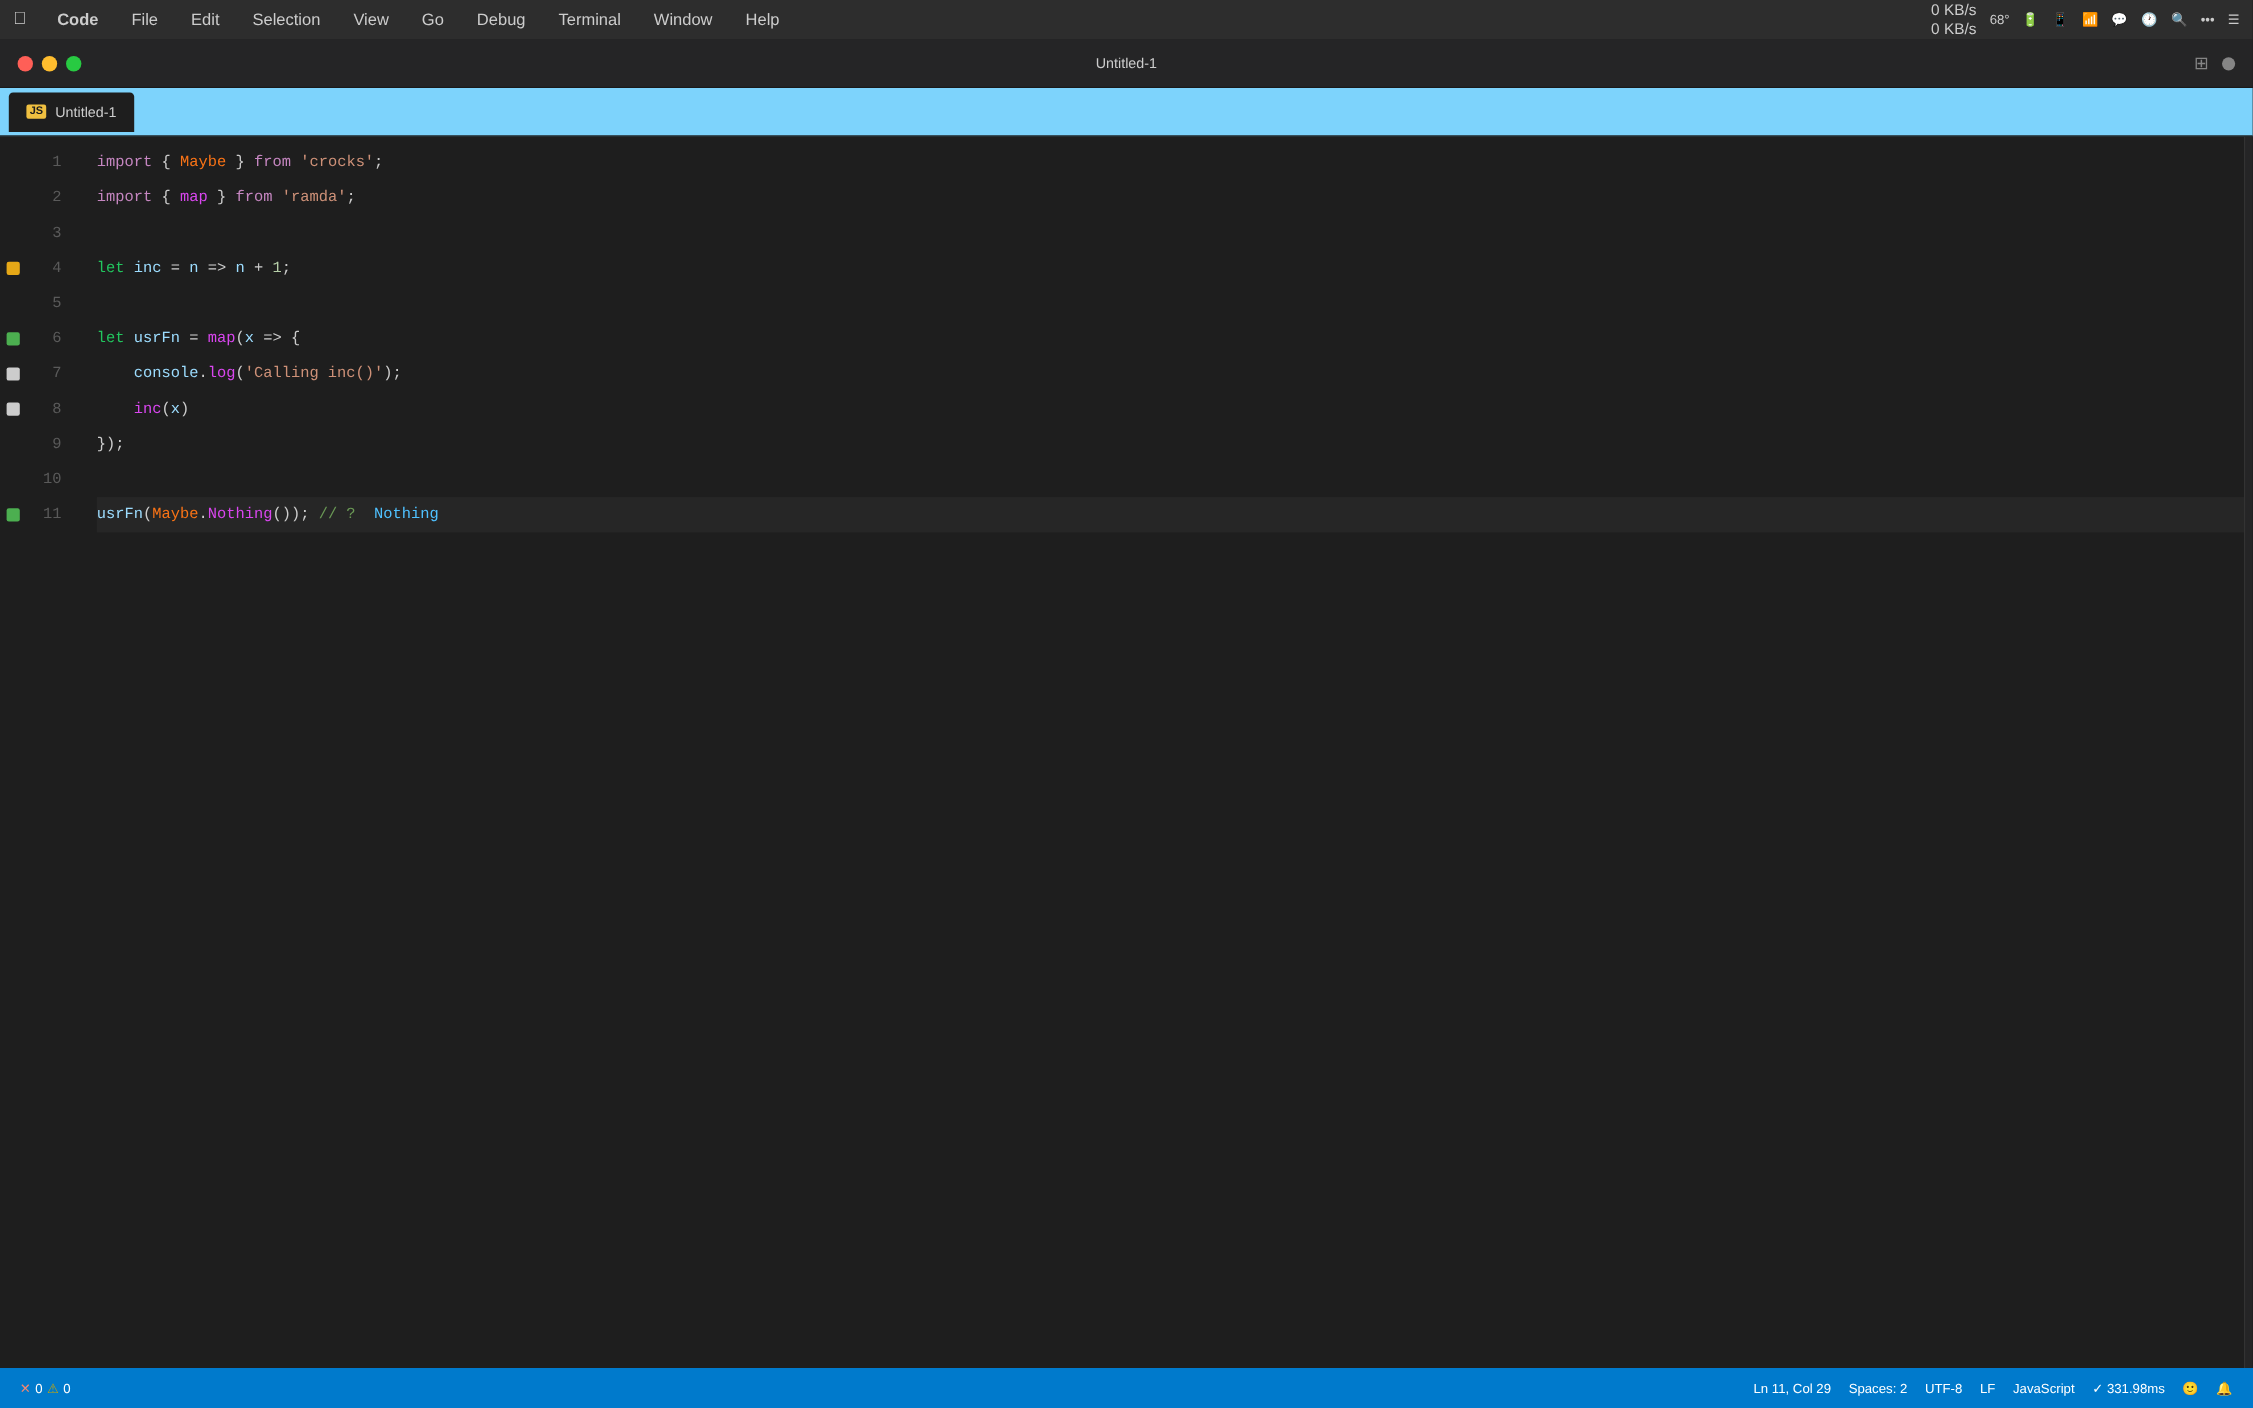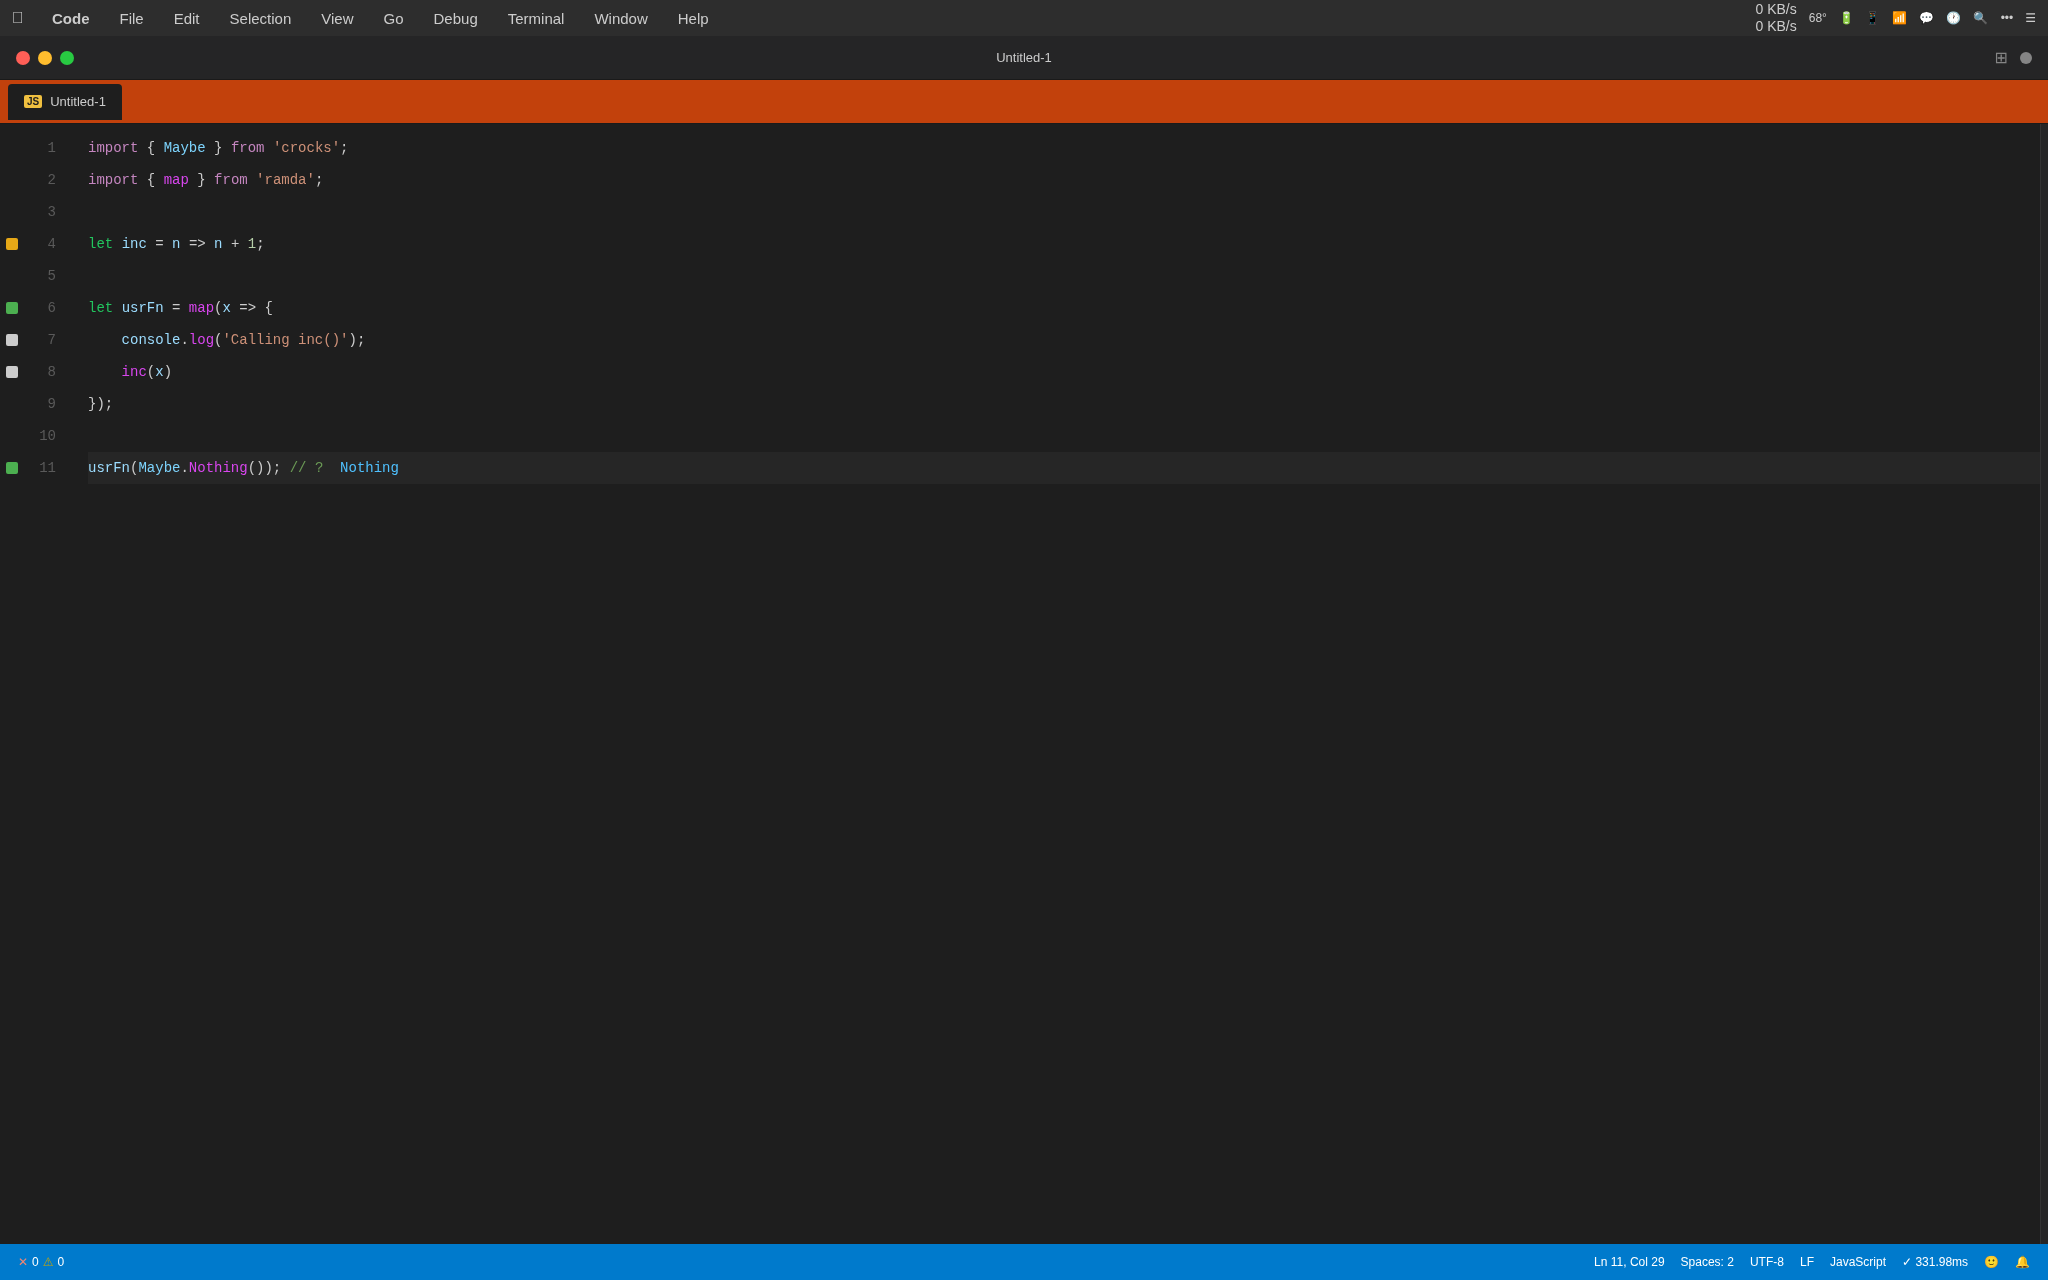--- a/index.html
+++ b/index.html
@@ -93,21 +93,21 @@
     .title-bar-right {
       position: absolute;
       right: 16px;
       display: flex;
       gap: 12px;
       align-items: center;
     }
 
     
     .tab-bar {
-      background: #c2410c;
+      background: #7dd3fc;
       height: 44px;
       display: flex;
       align-items: center;
       border-bottom: 1px solid #1a1a1a;
       padding: 0 8px;
     }
 
     .tab {
       display: flex;
       align-items: center;
@@ -205,21 +205,21 @@
 
     
     .kw { color: #c586c0; }          
     .kw-let { color: #22c55e; }      
     .fn { color: #d946ef; }          
     .str { color: #ce9178; }       
     .var { color: #9cdcfe; }         
     .num { color: #b5cea8; }         
     .comment { color: #6a9955; }     
     .arrow { color: #cccccc; }
-    .cyan { color: #7dd3fc; }        
+    .cyan { color: #f97316; }        
     .plain { color: #cccccc; }
     .bright-cyan { color: #4fc1ff; }
 
     
     .status-bar {
       position: fixed;
       bottom: 0;
       width: 2048px;
       height: 36px;
       background: #007acc;

